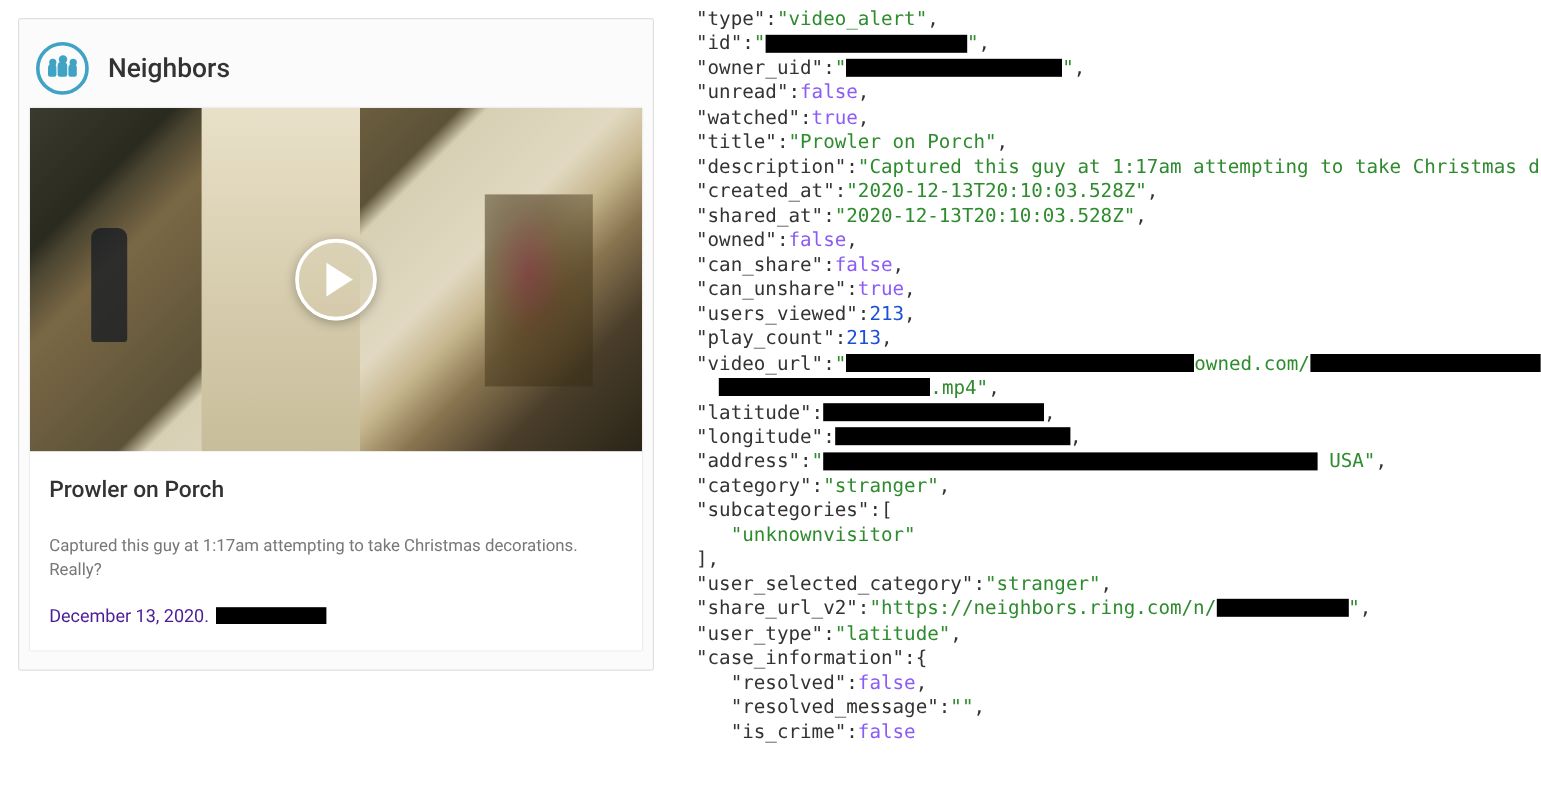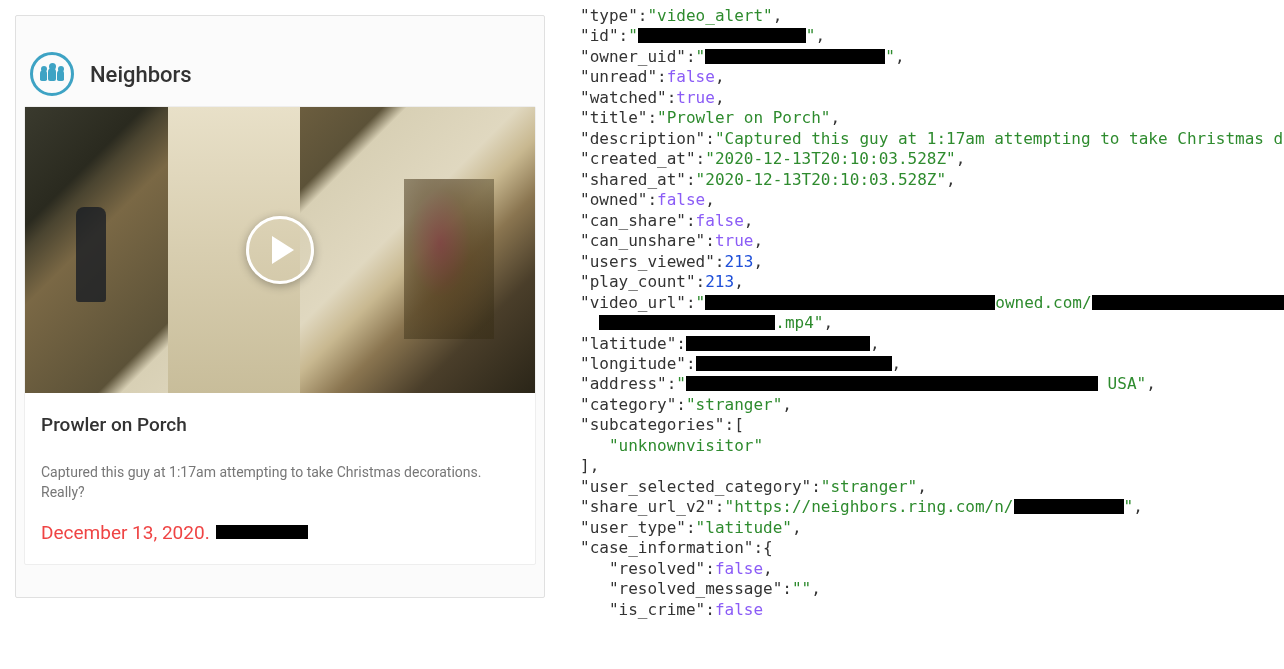--- a/index.html
+++ b/index.html
@@ -15,21 +15,21 @@
       display: flex;
     }
     .left-panel {
       width: 560px;
       padding: 15px;
     }
     .card {
       border: 1px solid #e0e0e0;
       border-radius: 2px;
       background: #fbfbfb;
-      padding: 32px 8px;
+      padding: 15px 8px;
     }
     .card-header {
       display: flex;
       align-items: center;
       gap: 16px;
       padding: 4px 6px 10px 6px;
     }
     .logo {
       width: 44px;
       height: 44px;
@@ -149,22 +149,22 @@
       font-weight: 500;
       margin-bottom: 26px;
     }
     .post-desc {
       font-size: 14px;
       color: #777777;
       line-height: 1.45;
       margin-bottom: 18px;
     }
     .post-meta {
-      font-size: 19px;
-      color: #ef4444;
+      font-size: 15px;
+      color: #4c1d95;
       display: flex;
       align-items: center;
       gap: 6px;
     }
     .redact-small {
       display: inline-block;
       width: 92px;
       height: 14px;
       background: #000000;
     }

